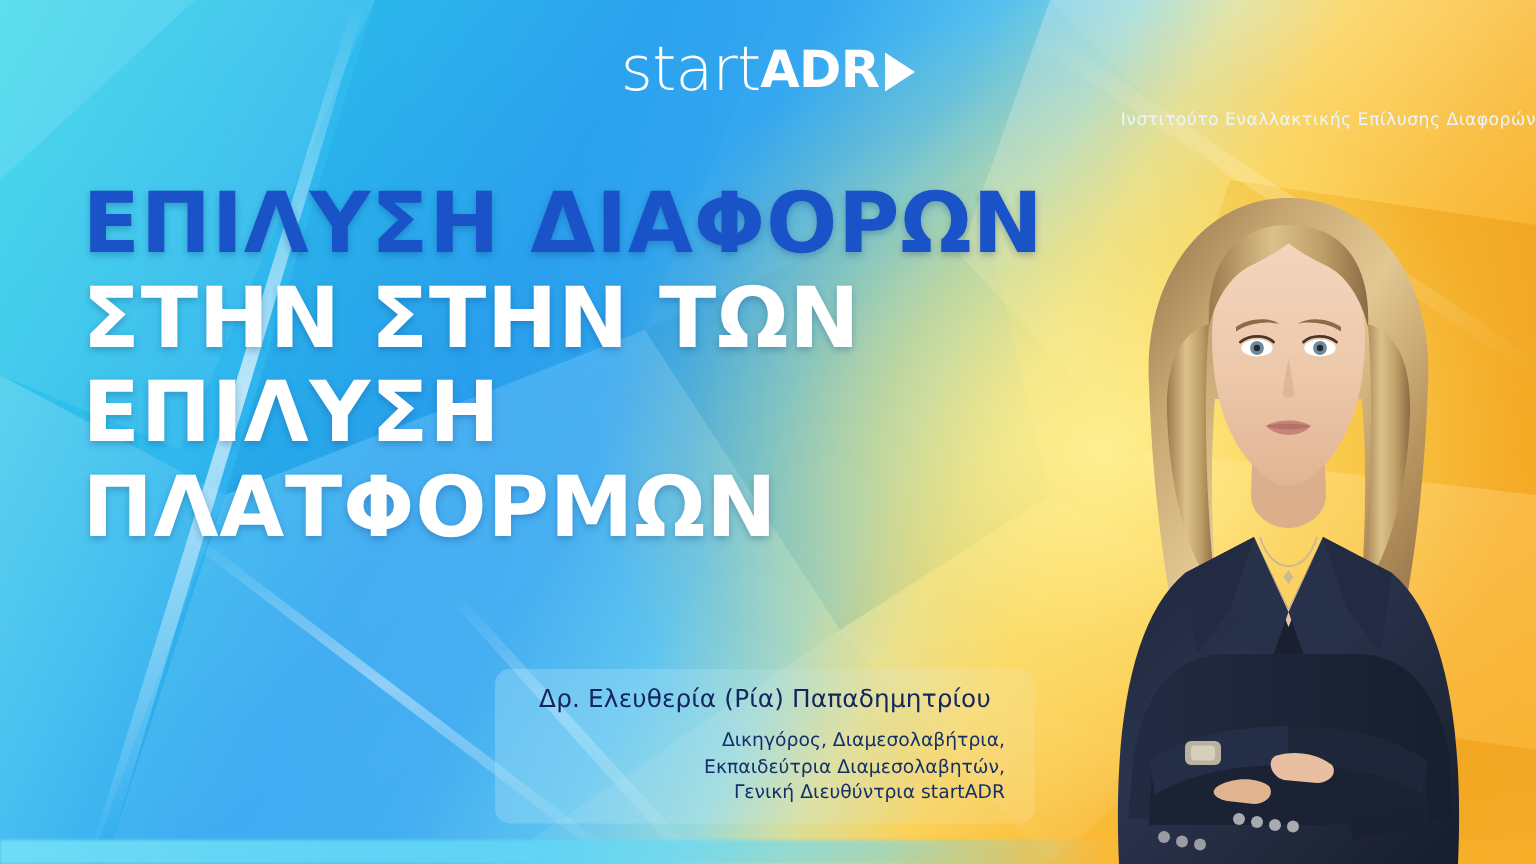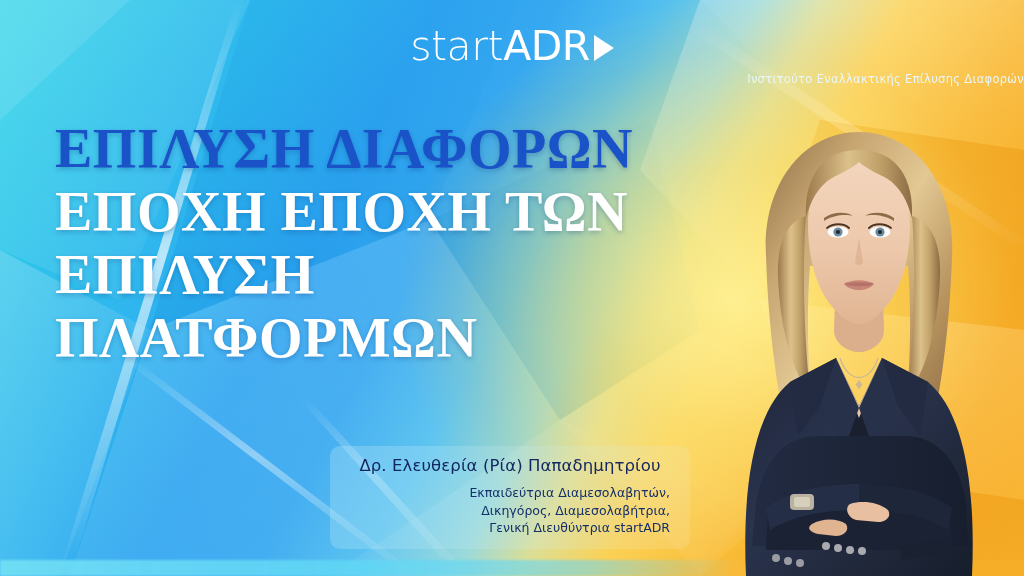--- a/index.html
+++ b/index.html
@@ -79,22 +79,22 @@
     line-height: 1;
     color: #ffffff;
     white-space: nowrap;
   }
   .logo-light {
     font-size: 41px;
     font-weight: 300;
     letter-spacing: -0.5px;
   }
   .logo-bold {
-    font-size: 41px;
-    font-weight: 400;
+    font-size: 34px;
+    font-weight: 700;
     letter-spacing: -0.5px;
   }
   .logo-tri {
     display: inline-block;
     width: 0; height: 0;
     margin-left: 4px;
     margin-top: 2px;
     border-left: 20px solid #ffffff;
     border-top: 13px solid transparent;
     border-bottom: 13px solid transparent;
@@ -109,21 +109,20 @@
     text-align: right;
   }
 
   
   .headline {
     position: absolute;
     left: 55px;
     top: 118px;
     z-index: 5;
     width: 700px;
-    font-family: Liberation Serif, serif;
   }
   .hl-line {
     font-weight: 700;
     font-size: 56px;
     line-height: 63px;
     letter-spacing: 0.5px;
     white-space: nowrap;
   }
   .hl-blue {
     color: #1a53c8;
@@ -247,29 +246,29 @@
     <div class="logo-word">
       <span class="logo-light">start</span>
         <span class="logo-bold">ADR</span>
       <span class="logo-tri"></span>
     </div>
     <div class="logo-sub">Ινστιτούτο Εναλλακτικής Επίλυσης Διαφορών</div>
   </div>
 
   <div class="headline">
     <div class="hl-line hl-blue">ΕΠΙΛΥΣΗ ΔΙΑΦΟΡΩΝ</div>
-    <div class="hl-line hl-white">ΕΠΟΧΗ ΕΠΟΧΗ ΤΩΝ</div>
+    <div class="hl-line hl-white">ΣΤΗΝ ΣΤΗΝ ΤΩΝ</div>
     <div class="hl-line hl-white">ΕΠΙΛΥΣΗ</div>
     <div class="hl-line hl-white">ΠΛΑΤΦΟΡΜΩΝ</div>
   </div>
 
   <div class="speaker">
     <div class="speaker-name">Δρ. Ελευθερία (Ρία) Παπαδημητρίου</div>
+    <div class="speaker-role">Δικηγόρος, Διαμεσολαβήτρια,</div>
     <div class="speaker-role">Εκπαιδεύτρια Διαμεσολαβητών,</div>
-    <div class="speaker-role">Δικηγόρος, Διαμεσολαβήτρια,</div>
     <div class="speaker-role">Γενική Διευθύντρια startADR</div>
   </div>
 
   <div class="portrait">
     <svg viewBox="0 0 330 470" preserveAspectRatio="none">
       <defs>
         <linearGradient id="hairG" x1="0" y1="0" x2="1" y2="1">
           <stop offset="0" stop-color="#8f6f47"></stop>
           <stop offset="0.25" stop-color="#c6a571"></stop>
           <stop offset="0.5" stop-color="#e3c893"></stop>

